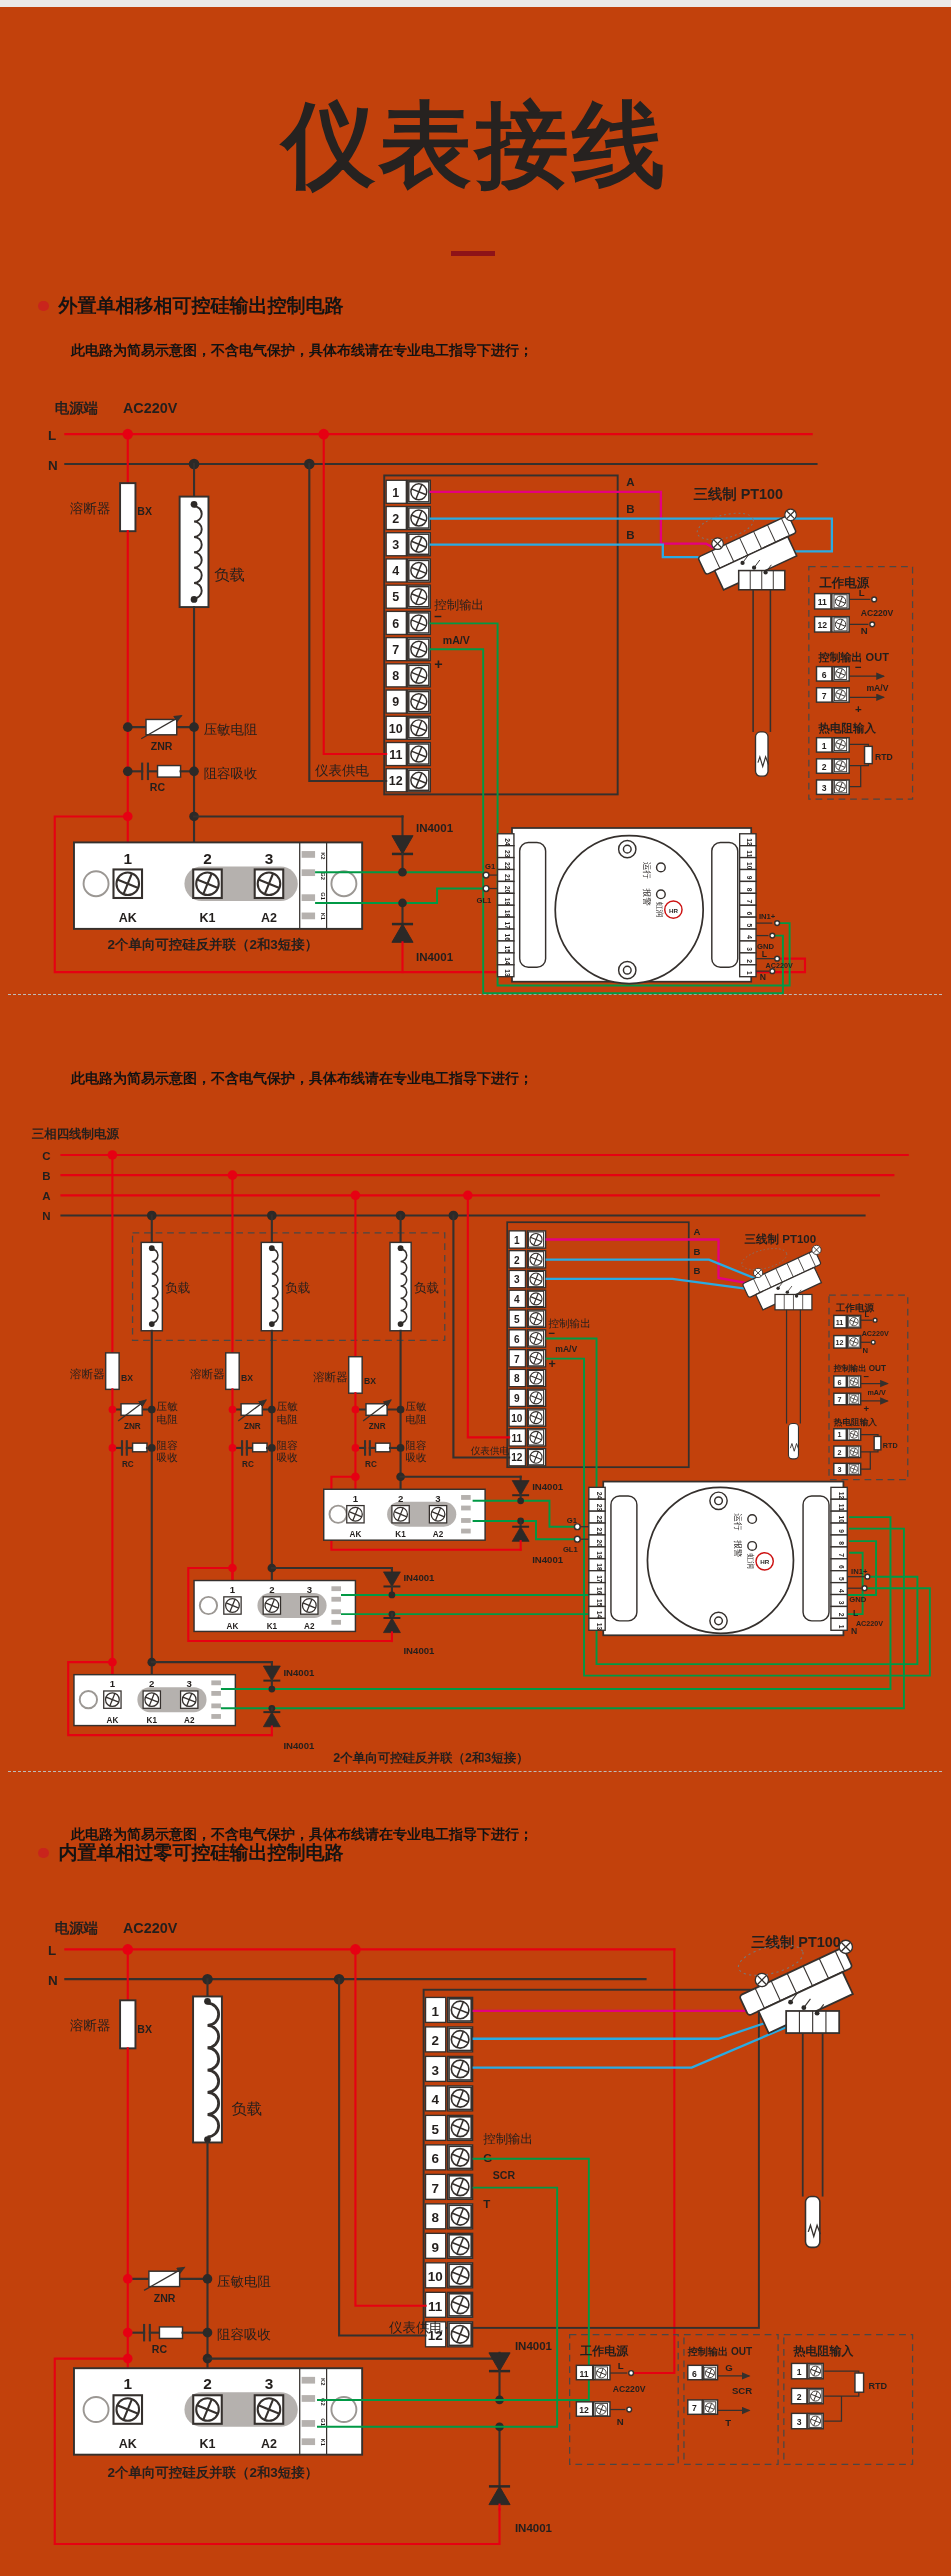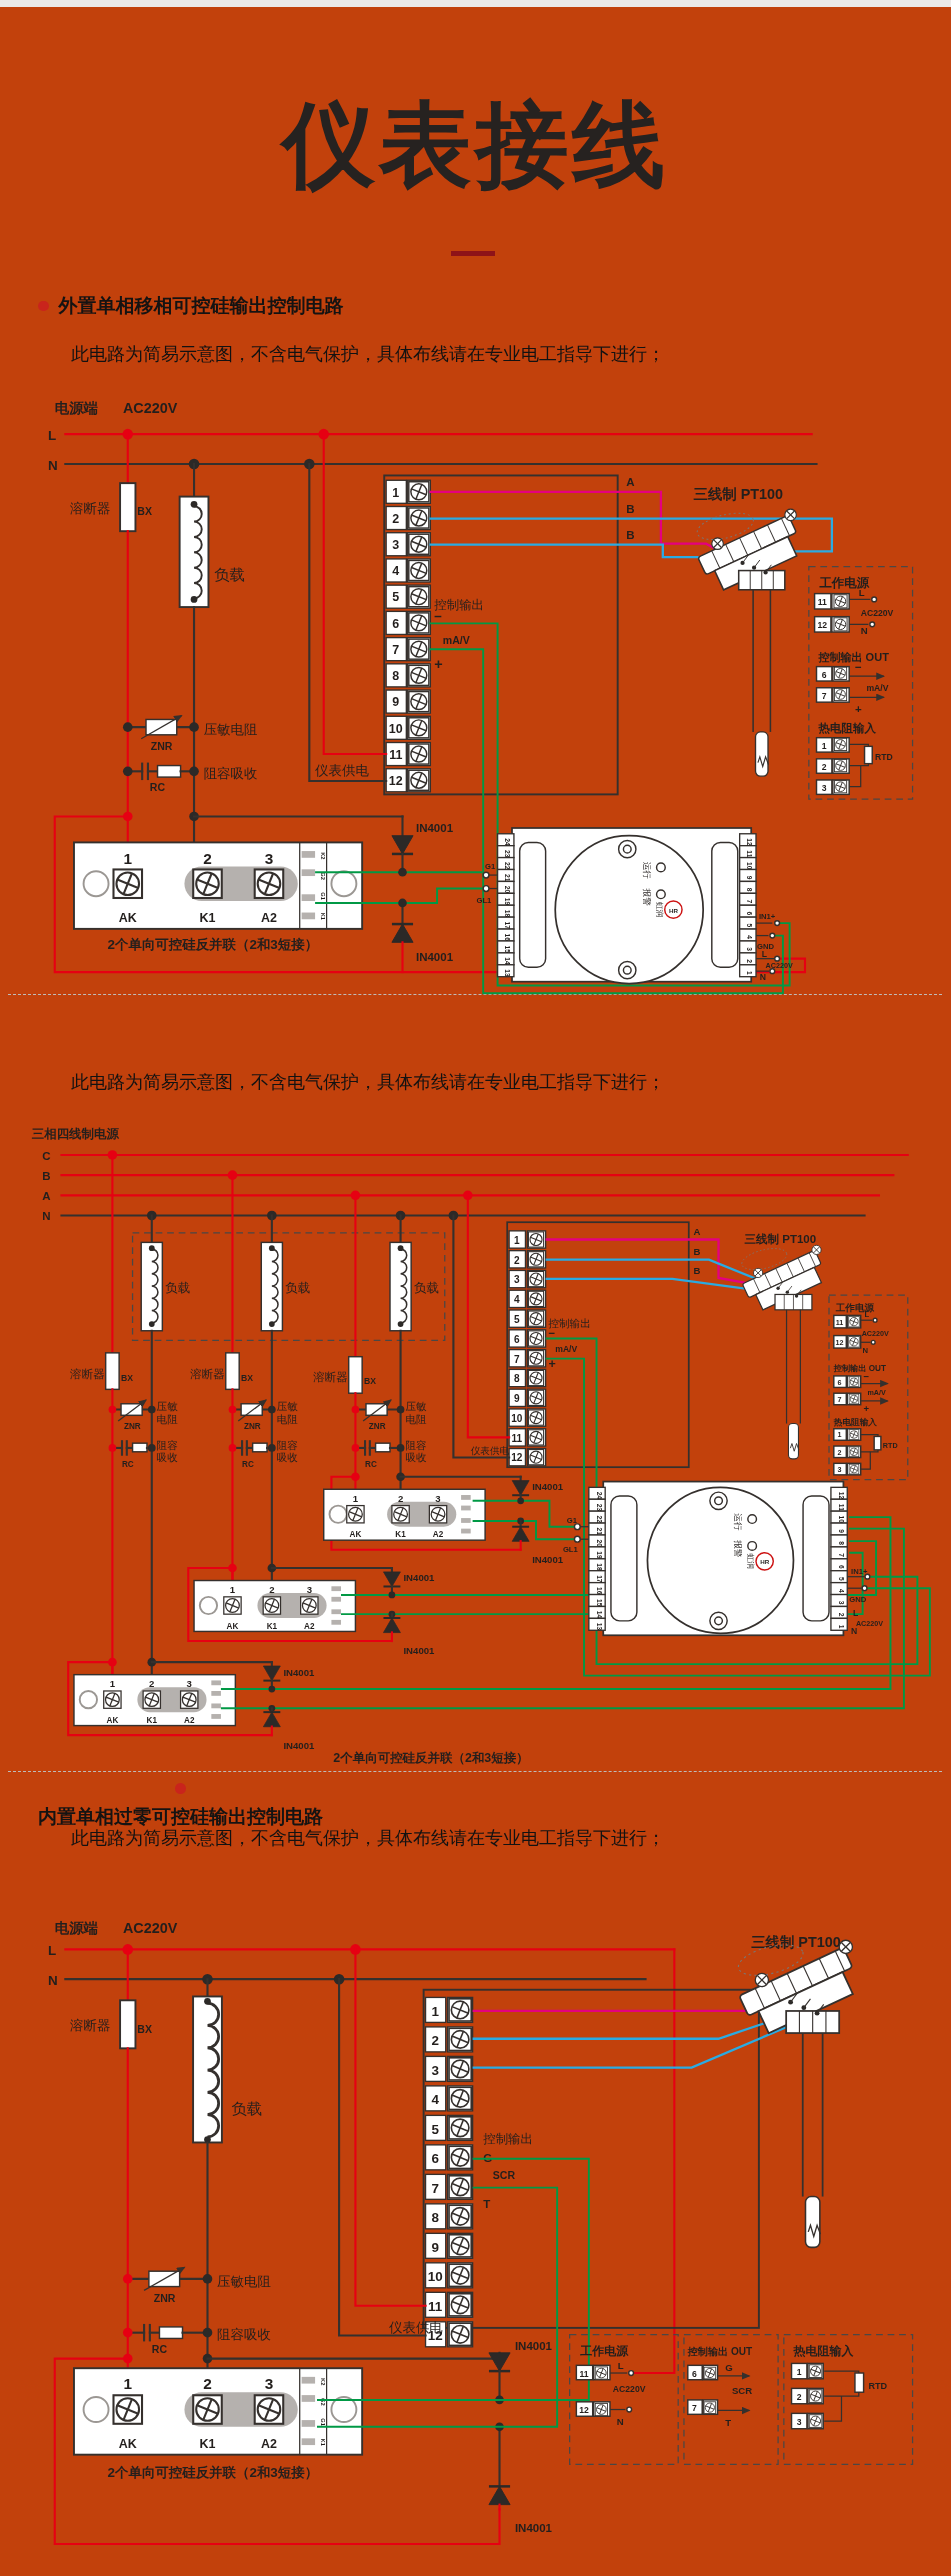--- a/index.html
+++ b/index.html
@@ -5,21 +5,21 @@
   html,body{margin:0;padding:0;background:#fff;}
   .stage{position:relative;width:951px;height:2576px;background:#c2410c;overflow:hidden;
          font-family:"Liberation Sans","DejaVu Sans",sans-serif;}
   .topbar{position:absolute;top:0;left:0;width:951px;height:6.7px;background:#ebe9e8;}
   .title{position:absolute;top:83px;left:0;width:951px;text-align:center;font-size:93px;
          font-weight:bold;color:#262220;letter-spacing:3.8px;}
   .reddash{position:absolute;left:451px;top:251px;width:44px;height:4.8px;background:#8e1318;}
   .sechead{position:absolute;display:flex;align-items:center;gap:10px;font-size:19px;
            font-weight:bold;color:#151312;}
   .sechead .bdot{width:10.6px;height:10.6px;border-radius:50%;background:#c9241c;flex:none;}
-  .note{position:absolute;font-size:18px;font-weight:400;color:#121212;}
+  .note{position:absolute;font-size:14px;font-weight:700;color:#121212;}
   .sep{position:absolute;left:7.7px;width:934px;height:0;border-top:1.9px dashed #bfbbb9;}
   svg{position:absolute;left:0;}
   svg text{font-family:"Liberation Sans","DejaVu Sans",sans-serif;fill:#231f1d;}
   .w   {stroke:#35302d;stroke-width:2.2;fill:none;stroke-linecap:square;}
   .w1  {stroke:#35302d;stroke-width:1.3;fill:none;}
   .wr  {stroke:#e60012;stroke-width:2.2;fill:none;stroke-linecap:square;}
   .wg  {stroke:#009945;stroke-width:2;fill:none;}
   .wm  {stroke:#e4007f;stroke-width:2.4;fill:none;}
   .wb  {stroke:#2aabe2;stroke-width:2.4;fill:none;}
   .bx  {fill:#fff;stroke:#35302d;stroke-width:2;}
@@ -42,21 +42,21 @@
   <div class="sechead" style="left:38px;top:293px;">
     <span class="bdot"></span>
     <span>外置单相移相可控硅输出控制电路</span>
   </div>
   <div class="note" style="left:71px;top:342px;">此电路为简易示意图，不含电气保护，具体布线请在专业电工指导下进行；</div>
 
   <div class="sep" style="top:994px;"></div>
   <div class="note" style="left:71px;top:1070px;">此电路为简易示意图，不含电气保护，具体布线请在专业电工指导下进行；</div>
 
   <div class="sep" style="top:1771px;"></div>
-  <div class="sechead" style="left:38px;top:1783px;flex-direction:column;">
+  <div class="sechead" style="left:38px;top:1840px;">
     <span class="bdot"></span>
     <span>内置单相过零可控硅输出控制电路</span>
   </div>
   <div class="note" style="left:71px;top:1826px;">此电路为简易示意图，不含电气保护，具体布线请在专业电工指导下进行；</div>
 
   <svg style="top:384px;" width="951" height="620" viewBox="0 400 990 645">
     <defs>
       <g id="screw">
         <rect x="-11" y="-11" width="22" height="22" fill="#fff" stroke="#35302d" stroke-width="1.6"></rect>
         <circle r="8.7" fill="#fff" stroke="#35302d" stroke-width="1.6"></circle>

